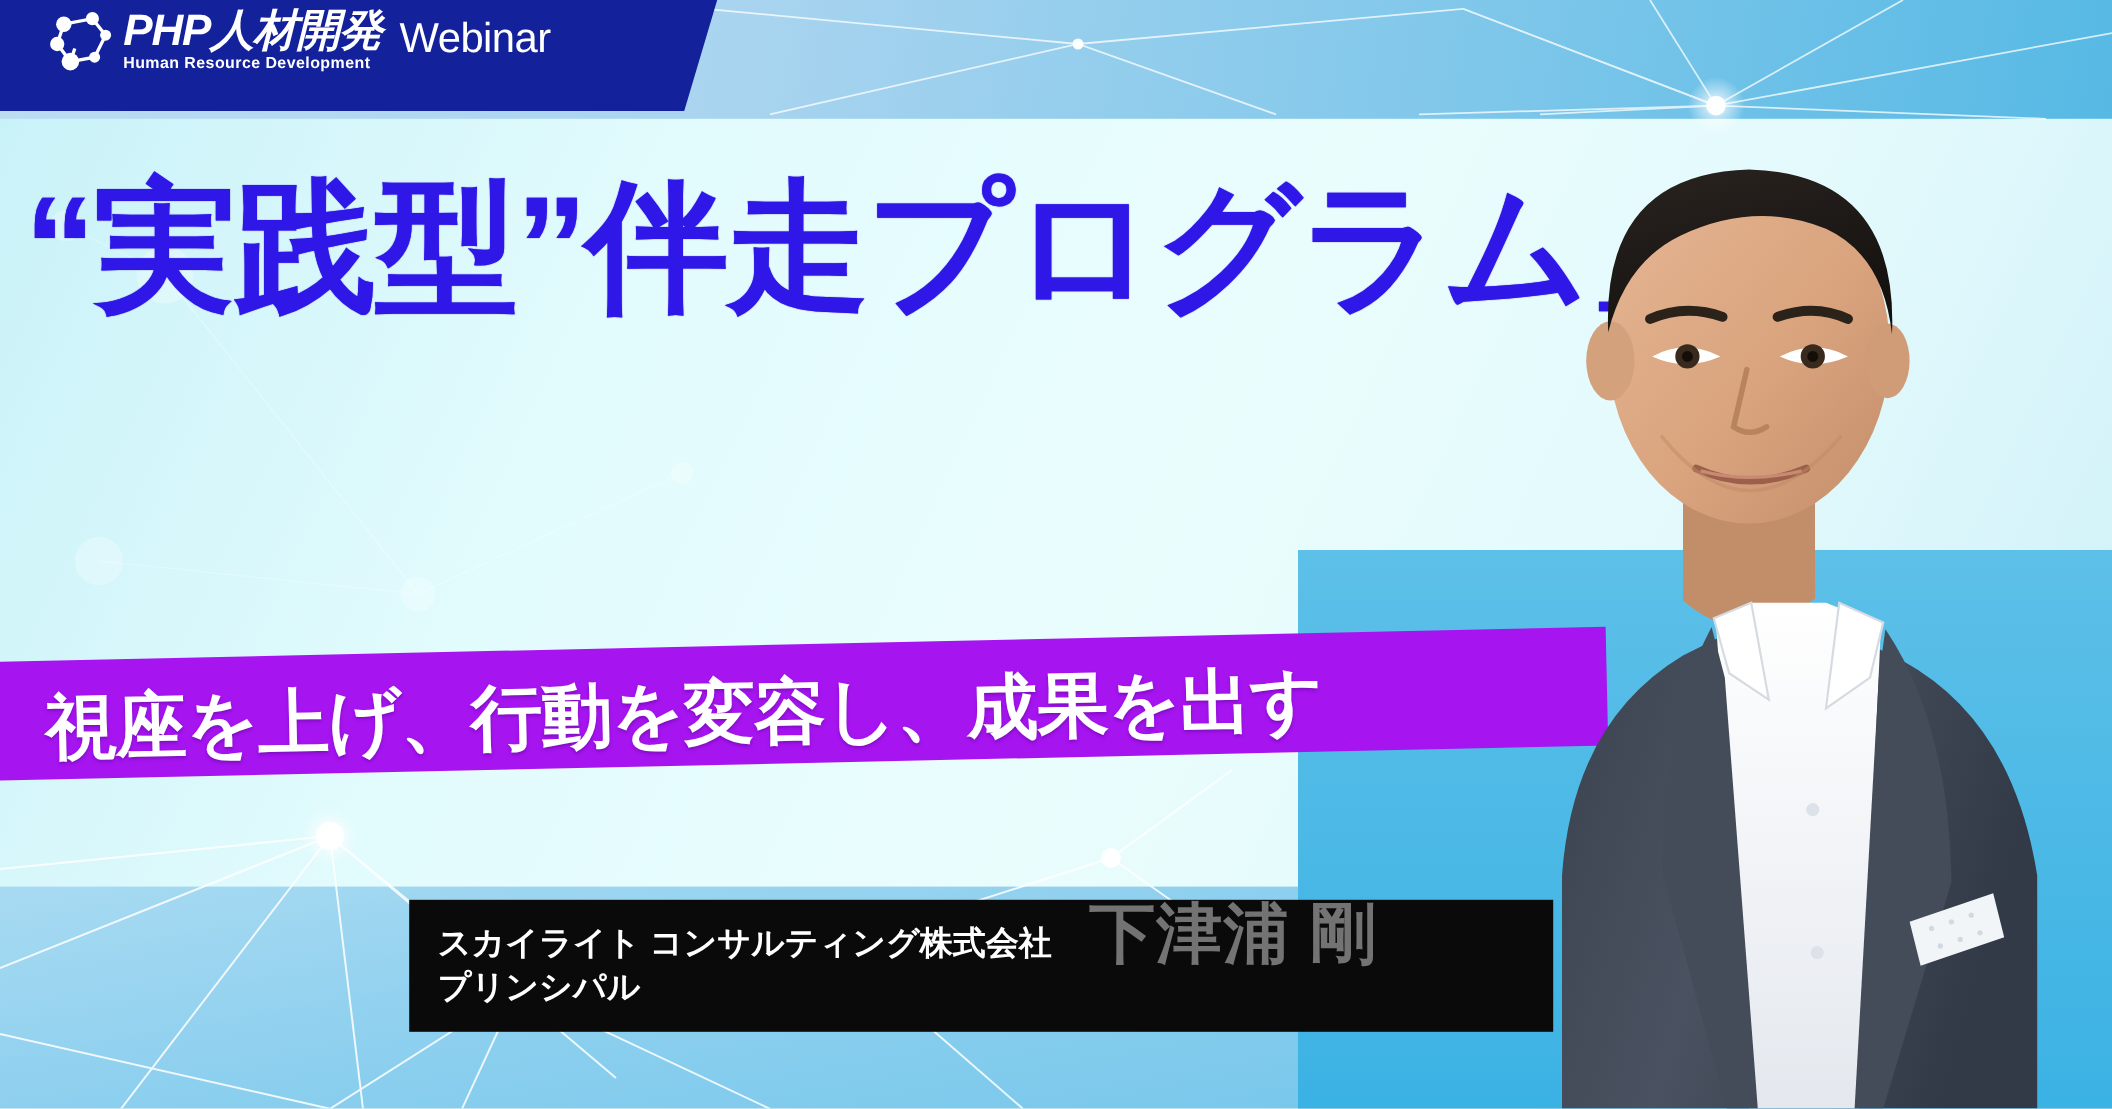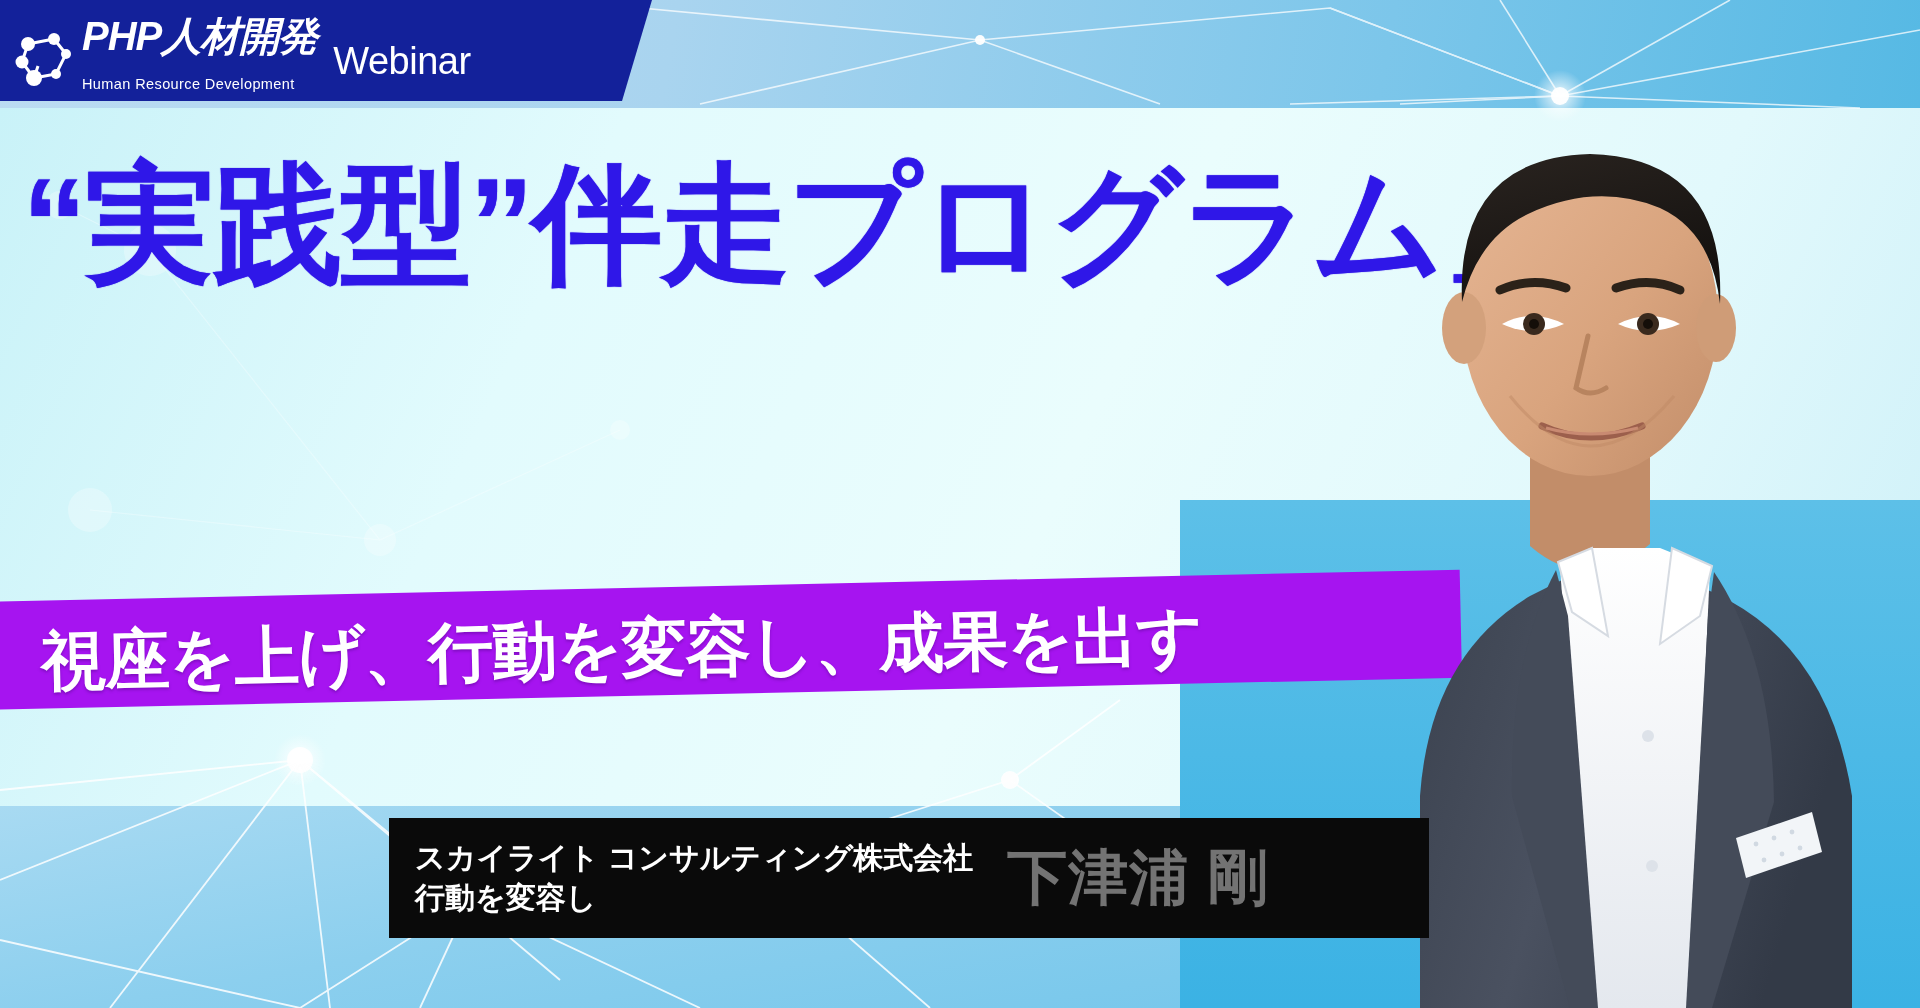--- a/index.html
+++ b/index.html
@@ -32,31 +32,31 @@
   .net{position:absolute;left:0;top:0;width:1920px;height:1008px;pointer-events:none;}
 
   
   #logo-banner{
     position:absolute;left:0;top:0;width:660px;height:101px;
     background:#13219a;
     clip-path:polygon(0 0, 652px 0, 622px 101px, 0 101px);
     z-index:6;
   }
   #logo-inner{
-    position:absolute;left:14px;top:8px;display:flex;align-items:flex-end;height:84px;
+    position:absolute;left:44px;top:8px;display:flex;align-items:flex-start;height:84px;
   }
   .logo-mark{width:62px;height:62px;margin-right:6px;flex:none;}
   .logo-text-block{display:flex;flex-direction:column;justify-content:center;margin-right:16px;}
   .logo-main{
     color:#fff;font-weight:bold;font-style:italic;font-size:40px;line-height:40px;
     letter-spacing:-1px;white-space:nowrap;
   }
   .logo-sub{
-    color:#fff;font-weight:normal;font-size:14.5px;line-height:16px;
-    letter-spacing:0.4px;white-space:nowrap;margin-top:20px;
+    color:#fff;font-weight:bold;font-size:14.5px;line-height:16px;
+    letter-spacing:0.4px;white-space:nowrap;margin-top:2px;
   }
   .logo-webinar{
     color:#fff;font-size:38px;line-height:54px;font-weight:400;
     letter-spacing:-0.5px;white-space:nowrap;padding-bottom:4px;
   }
 
   
   #title{
     position:absolute;left:22px;top:150px;z-index:5;
     color:#2f17e8;
@@ -91,22 +91,22 @@
   #photo{
     position:absolute;right:0;top:96px;width:560px;height:912px;z-index:7;
     overflow:hidden;
   }
   #photo svg{display:block;}
 
   
   #speaker-bar{
     position:absolute;left:372px;top:818px;width:1040px;height:120px;
     background:#0a0a0a;z-index:8;
-    display:flex;align-items:center;
-    padding-left:26px;box-sizing:border-box;margin-left:17px;
+    display:flex;
+    padding-left:26px;box-sizing:border-box;
   }
   #speaker-affil{
     display:flex;flex-direction:column;justify-content:center;
     color:#fff;font-weight:bold;font-size:30px;line-height:40px;
     letter-spacing:0px;white-space:nowrap;
   }
   #speaker-name{
     color:#737373;font-weight:bold;font-size:60px;line-height:62px;
     letter-spacing:1px;white-space:nowrap;margin-left:34px;
   }
@@ -284,18 +284,18 @@
       <path d="M182 330 Q230 352 282 330" stroke="#9c5f4c" stroke-width="7" fill="none" stroke-linecap="round"></path>
       <path d="M186 332 Q230 344 278 332" stroke="#c98a72" stroke-width="3" fill="none"></path>
 
       <path d="M150 300 Q230 400 314 300" stroke="#c08a65" stroke-width="3" fill="none" opacity="0.5"></path>
     </svg>
   </div>
 
   <div id="speaker-bar">
     <div id="speaker-affil">
       <span>スカイライト コンサルティング株式会社</span>
-      <span>行動を変容し</span>
+      <span>プリンシパル</span>
     </div>
     <div id="speaker-name">下津浦 剛</div>
   </div>
 
 </div>
 
 </body></html>

